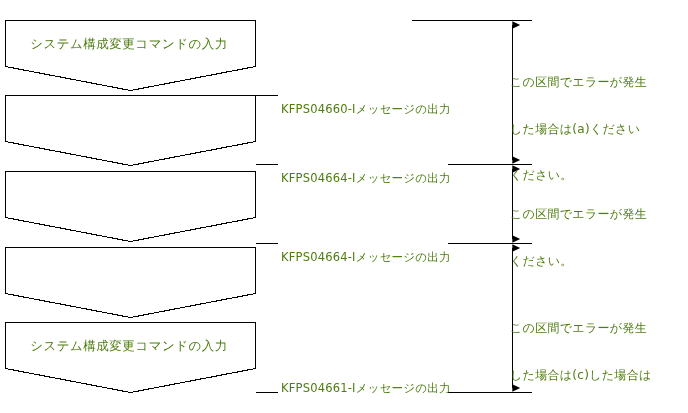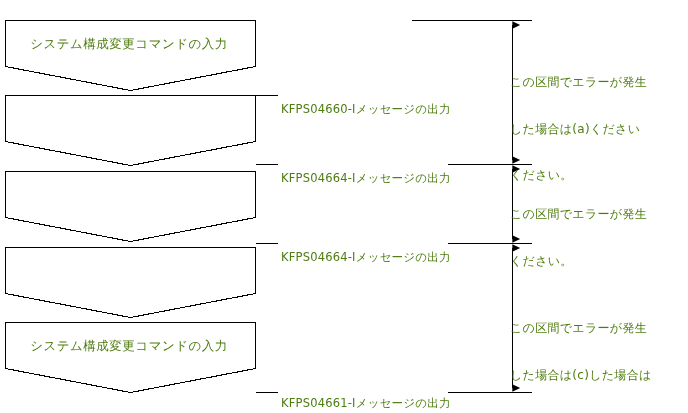--- a/index.html
+++ b/index.html
@@ -93,21 +93,21 @@
       <line x1="512.5" y1="248" x2="512.5" y2="388" marker-start="url(#arrUp)" marker-end="url(#arrDown)" stroke-width="1.4"></line>
     </g>
   </svg>
 
   <div class="txt box-label" style="top:36px">システム構成変更コマンドの入力</div>
   <div class="txt box-label" style="top:338px">システム構成変更コマンドの入力</div>
 
   <div class="txt msg-label" style="top:88px">KFPS04660-Iメッセージの出力</div>
   <div class="txt msg-label" style="top:157px">KFPS04664-Iメッセージの出力</div>
   <div class="txt msg-label" style="top:236px">KFPS04664-Iメッセージの出力</div>
-  <div class="txt msg-label" style="top:382px">KFPS04661-Iメッセージの出力</div>
+  <div class="txt msg-label" style="top:367px">KFPS04661-Iメッセージの出力</div>
 
   <div class="txt note" style="top:44px">
     <div>この区間でエラーが発生</div>
     <div>した場合は(a)ください</div>
     <div>ください。</div>
   </div>
 
   <div class="txt note" style="top:176px">
     <div>この区間でエラーが発生</div>
     <div>ください。</div>

